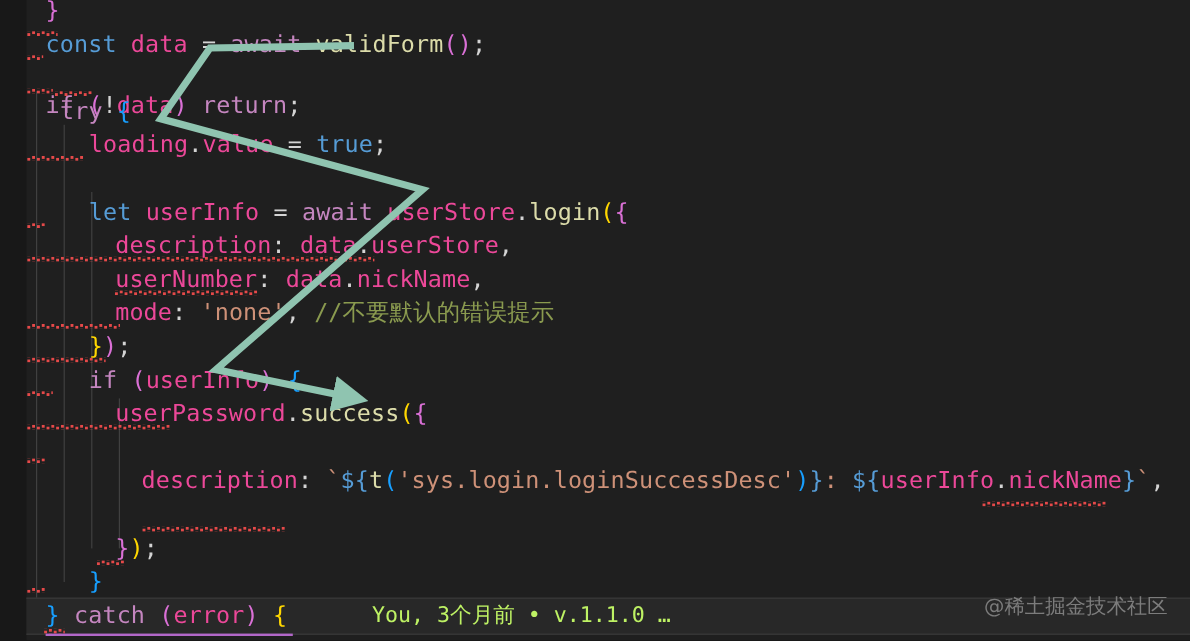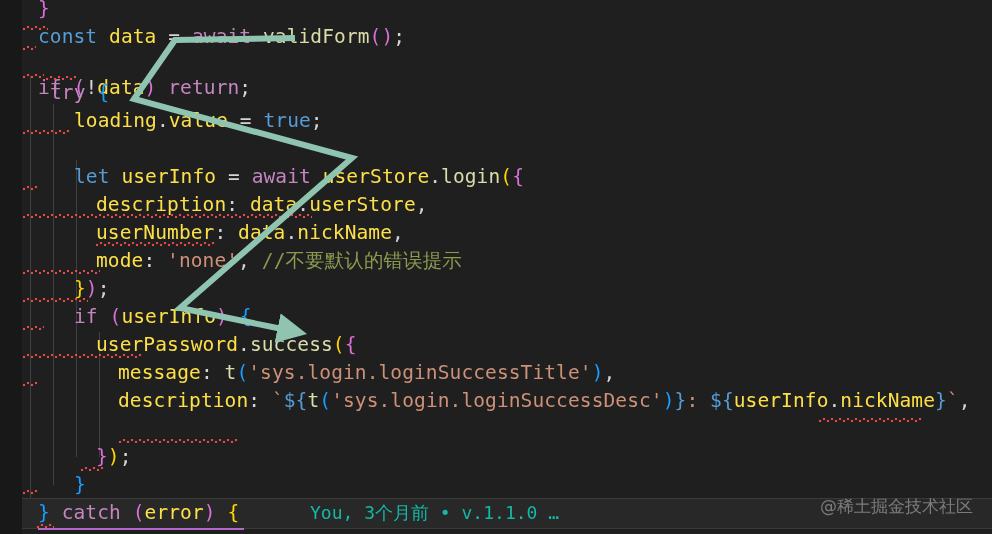--- a/index.html
+++ b/index.html
@@ -59,21 +59,21 @@
     line-height: 28px;
     white-space: pre;
     font-size: 19.5px;
     letter-spacing: 0.1px;
     color: #cccccc;
   }
 
   
   .kw      { color: #c586c0; }  
   .kw2     { color: #569cd6; }  
-  .var     { color: #fde047; }  
+  .var     { color: #ec4899; }  
   .fn      { color: #dcdcaa; }  
   .str     { color: #ce9178; }  
   .num     { color: #b5cea8; }  
   .cmt     { color: #8a9a4f; }  
   .op      { color: #d4d4d4; }  
   .p1      { color: #ffd700; }  
   .p2      { color: #da70d6; }  
   .p3      { color: #179fff; }  
   .tpl     { color: #569cd6; }  
 
@@ -103,21 +103,21 @@
   .current-line-underline {
     position: absolute;
     height: 2px;
     background: #b267c9;
     z-index: 7;
   }
 
   
   .blame {
     position: absolute;
-    color: #14b8a6;
+    color: #bef264;
     font-size: 18px;
     line-height: 28px;
     white-space: pre;
     z-index: 8;
     font-family: "DejaVu Sans Mono", "Liberation Mono", monospace;
   }
 
   
   .watermark {
     position: absolute;
@@ -195,21 +195,20 @@
     <div class="line" style="top:219px; left:96px;"><span class="var">userNumber</span><span class="op">: </span><span class="var">data</span><span class="op">.</span><span class="var">nickName</span><span class="op">,</span></div>
 
     <div class="line" style="top:247px; left:96px;"><span class="var">mode</span><span class="op">: </span><span class="str">'none'</span><span class="op">, </span><span class="cmt">//不要默认的错误提示</span></div>
 
     <div class="line" style="top:275px; left:74px;"><span class="p1">}</span><span class="p2">)</span><span class="op">;</span></div>
 
     <div class="line" style="top:303px; left:74px;"><span class="kw">if</span><span class="op"> </span><span class="p2">(</span><span class="var">userInfo</span><span class="p2">)</span><span class="op"> </span><span class="p3">{</span></div>
 
     <div class="line" style="top:331px; left:96px;"><span class="var">userPassword</span><span class="op">.</span><span class="fn">success</span><span class="p1">(</span><span class="p2">{</span></div>
 
-    <div class="line" style="top:359px; left:118px;"><span class="var">message</span><span class="op">: </span><span class="fn">t</span><span class="p3">(</span><span class="str">'sys.login.loginSuccessTitle'</span><span class="p3">)</span><span class="op">,</span></div>
 
     <div class="line" style="top:387px; left:118px;"><span class="var">description</span><span class="op">: </span><span class="str">`</span><span class="tpl">${</span><span class="fn">t</span><span class="p3">(</span><span class="str">'sys.login.loginSuccessDesc'</span><span class="p3">)</span><span class="tpl">}</span><span class="str">: </span><span class="tpl">${</span><span class="var">userInfo</span><span class="op">.</span><span class="var">nickName</span><span class="tpl">}</span><span class="str">`</span><span class="op">,</span></div>
 
 
     <div class="line" style="top:443px; left:96px;"><span class="p2">}</span><span class="p1">)</span><span class="op">;</span></div>
 
     <div class="line" style="top:471px; left:74px;"><span class="p3">}</span></div>
 
     <div class="line" style="top:499px; left:38px;"><span class="p3">}</span><span class="op"> </span><span class="kw">catch</span><span class="op"> </span><span class="p2">(</span><span class="var">error</span><span class="p2">)</span><span class="op"> </span><span class="p1">{</span></div>
 

